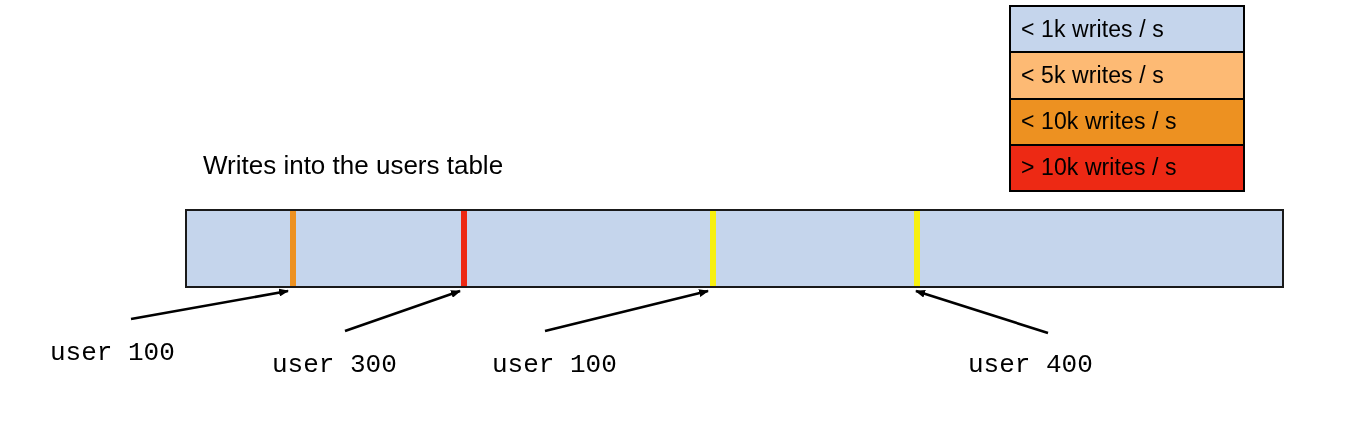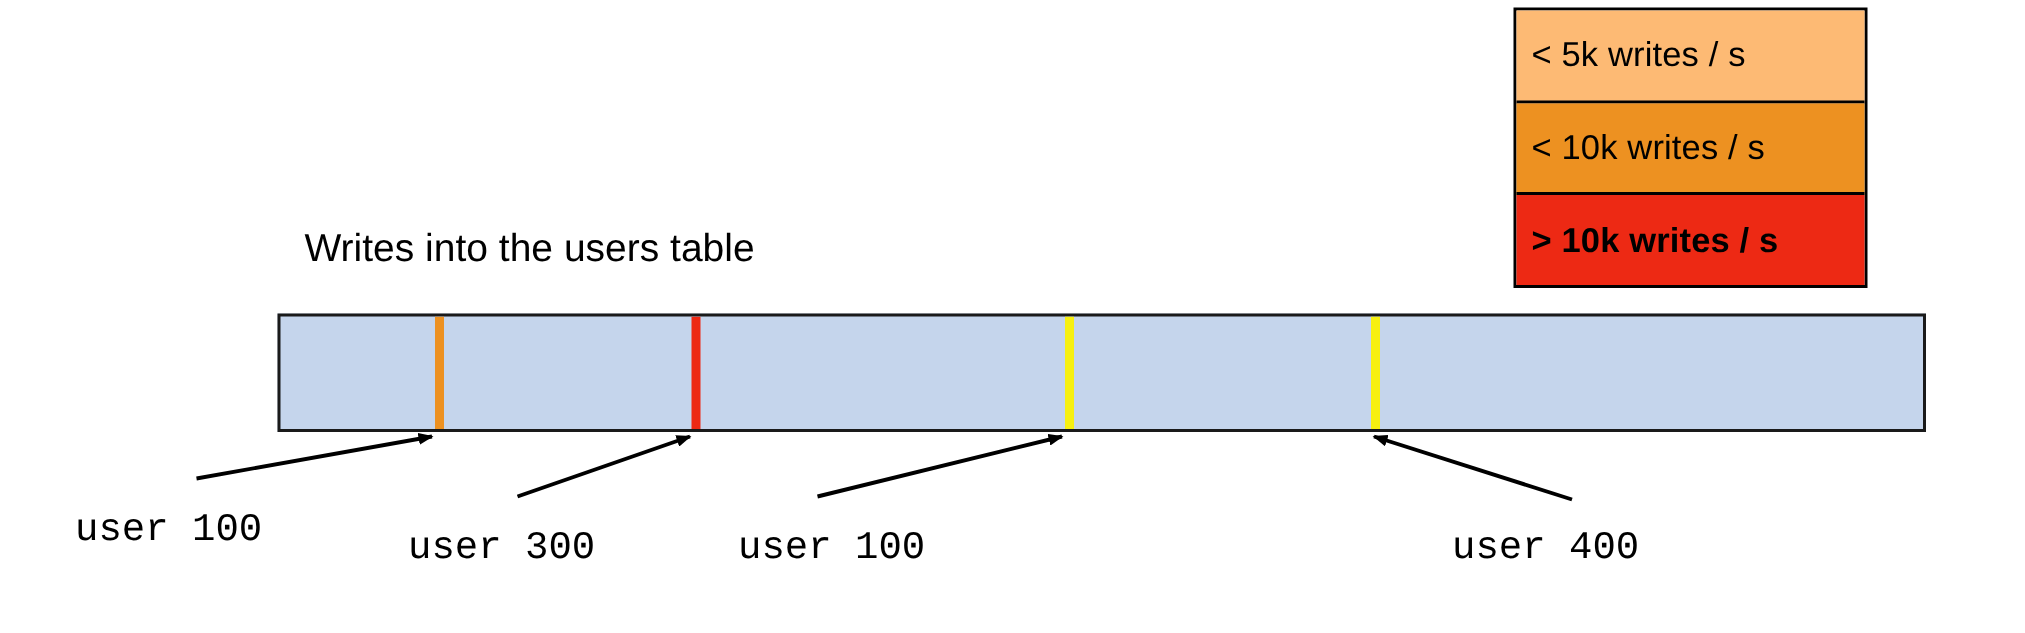--- a/index.html
+++ b/index.html
@@ -88,27 +88,30 @@
     font-size: 26px;
     line-height: 1;
     white-space: nowrap;
     font-family: Liberation Mono, monospace;
   }
 </style>
 </head>
 <body>
 
 <div id="legend">
+  <div class="legend-row" style="background-color: rgb(197, 213, 236);">
+    <span class="legend-label">&lt; 1k writes / s</span>
+  </div>
   <div class="legend-row" style="background-color: #fdba74;">
     <span class="legend-label">&lt; 5k writes / s</span>
   </div>
   <div class="legend-row" style="background-color: rgb(237, 145, 33);">
     <span class="legend-label">&lt; 10k writes / s</span>
   </div>
-  <div class="legend-row" style="background-color: rgb(237, 41, 20); font-weight: bold;">
+  <div class="legend-row" style="background-color: rgb(237, 41, 20);">
     <span class="legend-label">&gt; 10k writes / s</span>
   </div>
 </div>
 
 <div id="caption">Writes into the users table</div>
 
 <div id="bar" style="background-color: rgb(197, 213, 236);">
   <div class="marker" style="left: 103px; background-color: rgb(237, 145, 33);"></div>
   <div class="marker" style="left: 274px; background-color: rgb(237, 41, 20);"></div>
   <div class="marker" style="left: 523px; background-color: rgb(247, 240, 16);"></div>

